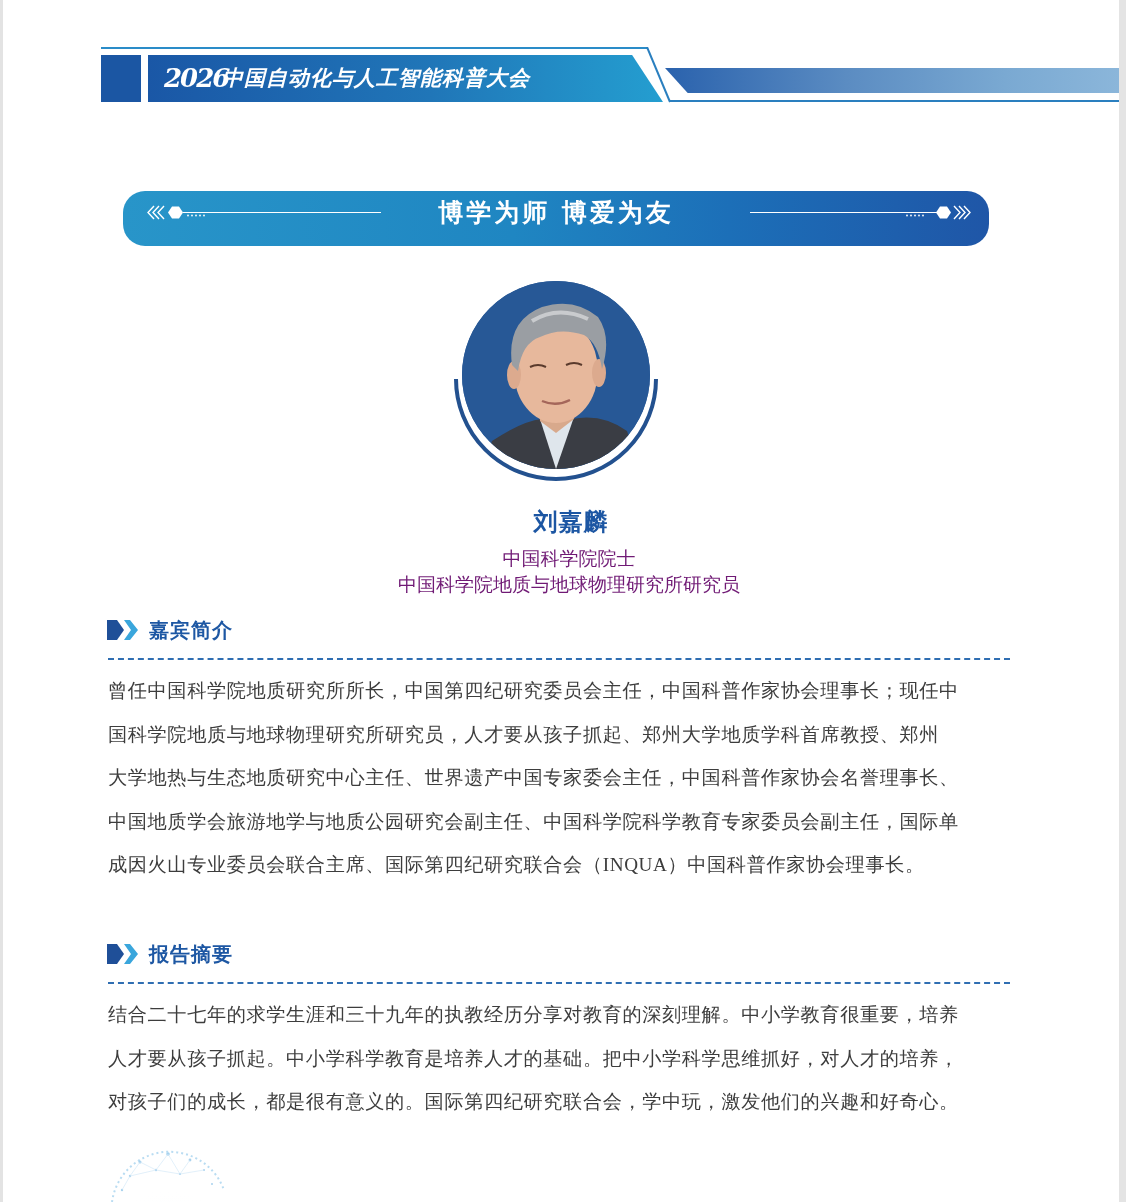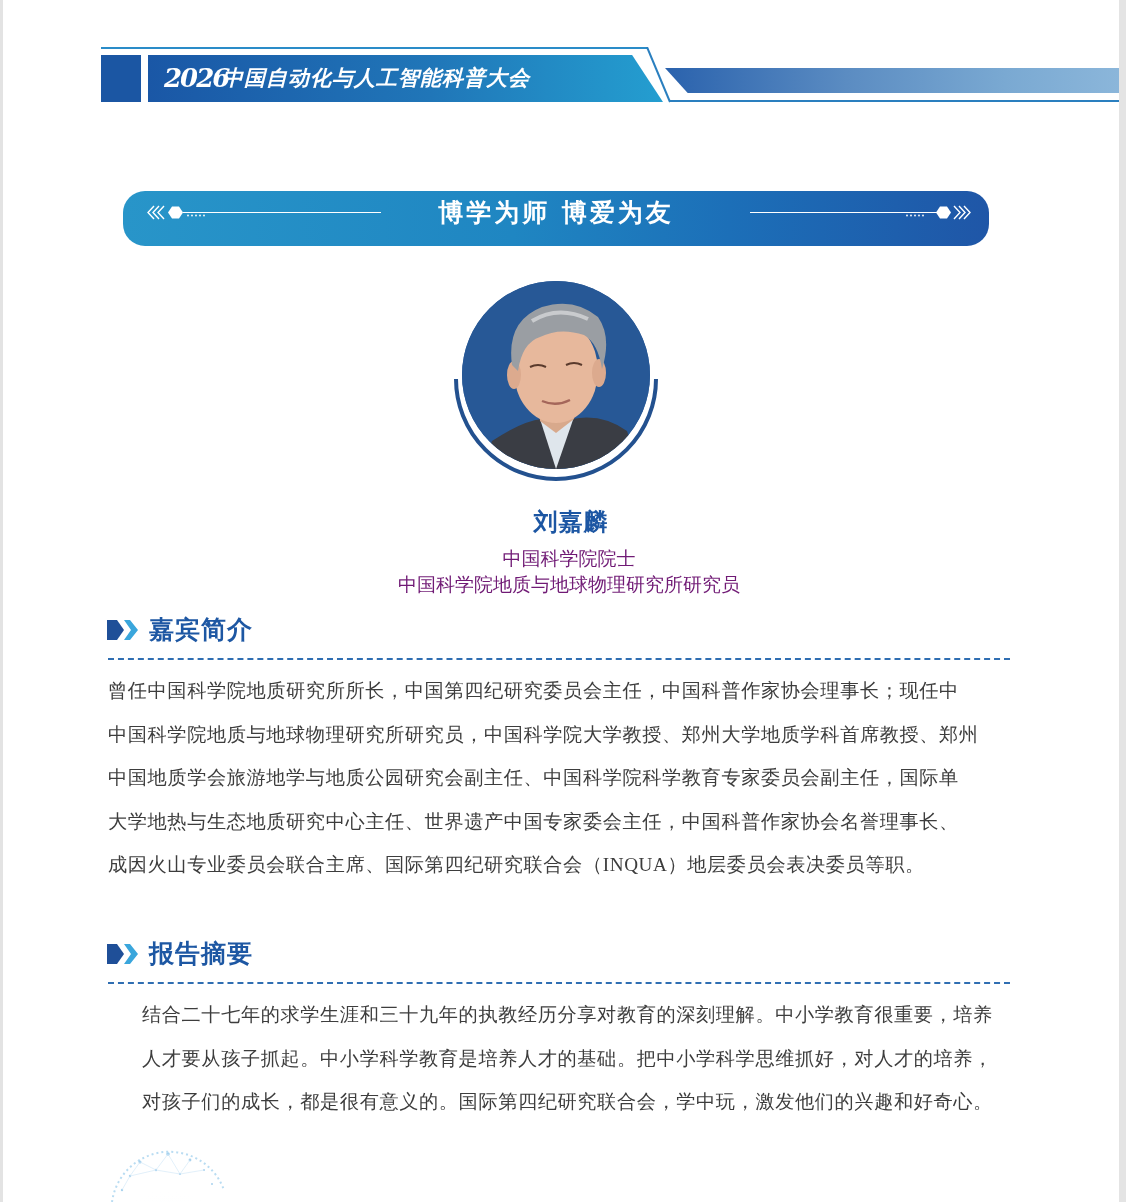--- a/index.html
+++ b/index.html
@@ -63,21 +63,21 @@
 
   
   .name { position: absolute; left: 0; width: 1126px; top: 506px; text-align: center; color: #1c56a3; font-size: 24px; font-weight: bold; letter-spacing: 1px; padding-left: 16px; }
   .title-line { position: absolute; left: 6px; width: 1126px; text-align: center; color: #701a75; font-size: 19px; }
   .title-1 { top: 546px; }
   .title-2 { top: 572px; text-align: center; }
 
   
   .section-head { position: absolute; left: 107px; height: 34px; }
   .section-icon { position: absolute; left: 0; top: 5px; width: 32px; height: 22px; }
-  .section-label { position: absolute; left: 42px; top: 0; line-height: 32px; color: #1d57a3; font-size: 25px; font-weight: bold; letter-spacing: 1px; white-space: nowrap; }
+  .section-label { position: absolute; left: 42px; top: 0; line-height: 32px; color: #1d57a3; font-size: 20px; font-weight: bold; letter-spacing: 1px; white-space: nowrap; }
   .dashed { position: absolute; left: 108px; width: 902px; height: 0; border-top: 2px dashed #2f6eb2; }
 
   .para {
     position: absolute; left: 108px; width: 905px;
     color: #3d3d3d; font-size: 19.2px; line-height: 43.6px; letter-spacing: 0.6px;
     text-align: justify;
   }
   .para-line { display: block; white-space: nowrap; font-family: Liberation Serif, serif; }
 
   .globe { position: absolute; left: 100px; top: 1140px; width: 140px; height: 62px; }
@@ -170,35 +170,35 @@
 <div class="section-head" style="top:614px;">
   <svg class="section-icon" viewBox="0 0 32 22">
     <path d="M 0 1 L 10 1 L 17 11 L 10 21 L 0 21 Z" fill="#1f4f98"></path>
     <path d="M 17 1 L 23 1 L 31 11 L 23 21 L 17 21 L 24 11 Z" fill="#3aa6dc"></path>
   </svg>
   <div class="section-label">嘉宾简介</div>
 </div>
 <div class="dashed" style="top:658px;"></div>
 <div class="para" style="top:669px;">
   <span class="para-line">曾任中国科学院地质研究所所长，中国第四纪研究委员会主任，中国科普作家协会理事长；现任中</span>
-  <span class="para-line">中国科学院地质与地球物理研究所研究员，中国科学院大学教授、郑州大学地质学科首席教授、郑州</span>
+  <span class="para-line">国科学院地质与地球物理研究所研究员，人才要从孩子抓起、郑州大学地质学科首席教授、郑州</span>
+  <span class="para-line">大学地热与生态地质研究中心主任、世界遗产中国专家委会主任，中国科普作家协会名誉理事长、</span>
   <span class="para-line">中国地质学会旅游地学与地质公园研究会副主任、中国科学院科学教育专家委员会副主任，国际单</span>
-  <span class="para-line">大学地热与生态地质研究中心主任、世界遗产中国专家委会主任，中国科普作家协会名誉理事长、</span>
-  <span class="para-line">成因火山专业委员会联合主席、国际第四纪研究联合会（INQUA）地层委员会表决委员等职。</span>
+  <span class="para-line">成因火山专业委员会联合主席、国际第四纪研究联合会（INQUA）中国科普作家协会理事长。</span>
 </div>
 
 <div class="section-head" style="top:938px;">
   <svg class="section-icon" viewBox="0 0 32 22">
     <path d="M 0 1 L 10 1 L 17 11 L 10 21 L 0 21 Z" fill="#1f4f98"></path>
     <path d="M 17 1 L 23 1 L 31 11 L 23 21 L 17 21 L 24 11 Z" fill="#3aa6dc"></path>
   </svg>
   <div class="section-label">报告摘要</div>
 </div>
 <div class="dashed" style="top:982px;"></div>
-<div class="para" style="top:993px;margin-left:34px;">
+<div class="para" style="top:993px;">
   <span class="para-line">结合二十七年的求学生涯和三十九年的执教经历分享对教育的深刻理解。中小学教育很重要，培养</span>
   <span class="para-line">人才要从孩子抓起。中小学科学教育是培养人才的基础。把中小学科学思维抓好，对人才的培养，</span>
   <span class="para-line">对孩子们的成长，都是很有意义的。国际第四纪研究联合会，学中玩，激发他们的兴趣和好奇心。</span>
 </div>
 
 <svg class="globe" viewBox="0 0 140 62">
   <defs>
     <radialGradient id="gg" cx="50%" cy="100%" r="70%">
       <stop offset="0%" stop-color="#e6f2fb" stop-opacity="0.9"></stop>
       <stop offset="100%" stop-color="#ffffff" stop-opacity="0"></stop>

